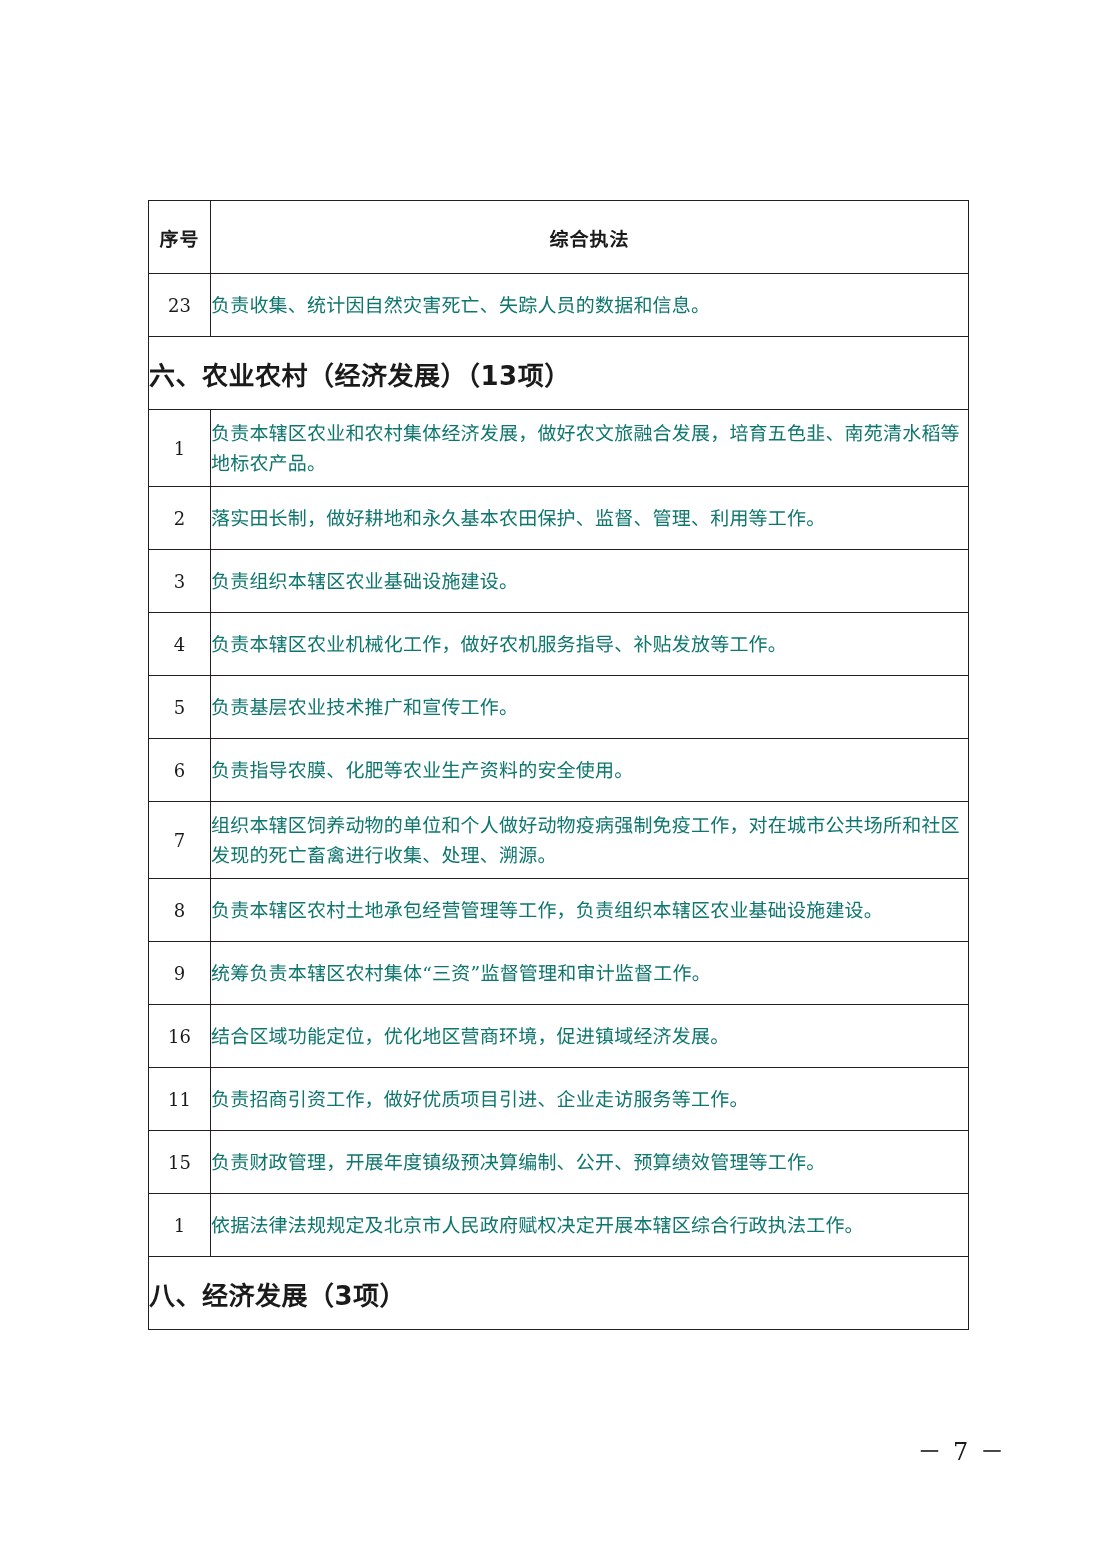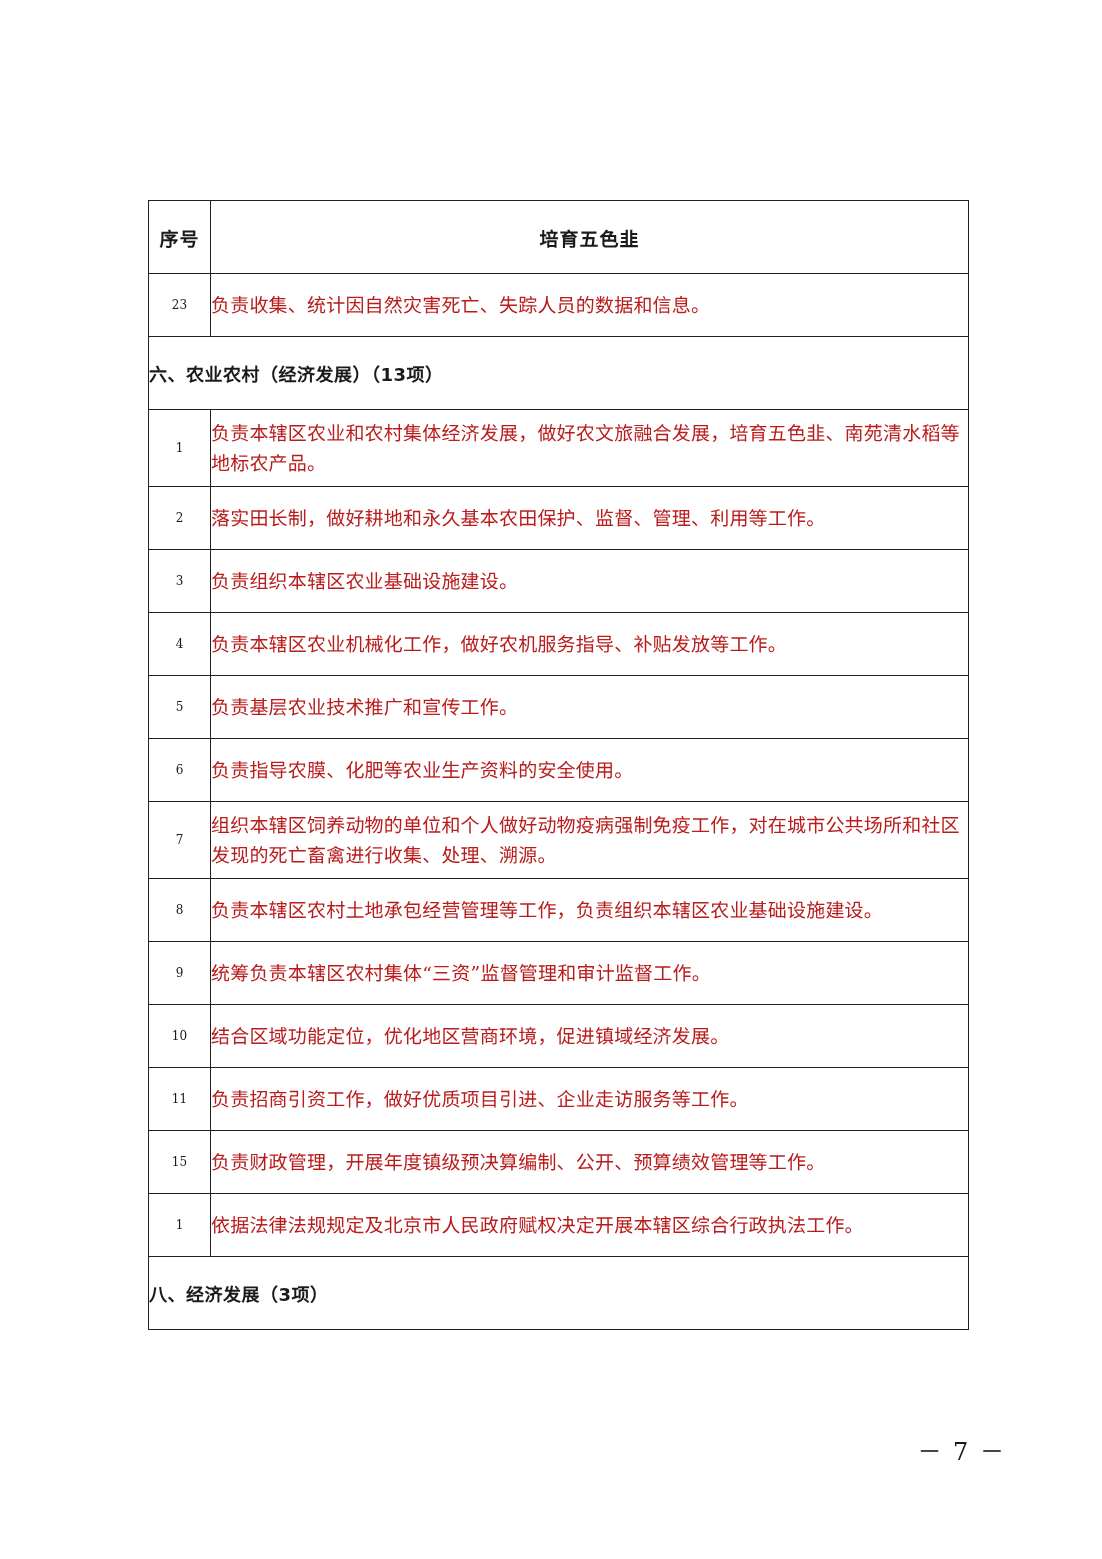--- a/index.html
+++ b/index.html
@@ -52,46 +52,46 @@
     font-size: 19px;
     font-weight: bold;
     font-family: "DejaVu Sans", "Liberation Sans", sans-serif;
     letter-spacing: 1px;
     color: #1a1a1a;
   }
 
   
   .seq {
     text-align: center;
-    font-size: 12px;
+    font-size: 18px;
     font-family: "DejaVu Serif", "Liberation Serif", serif;
     color: #1a1a1a;
     margin-left: 22px;
   }
 
   
   .name {
     text-align: left;
     font-size: 19px;
     line-height: 30px;
     padding: 8px 10px 8px 13px;
     font-family: "DejaVu Serif", "Liberation Serif", serif;
-    color: #b91c1c;
+    color: #0f766e;
     letter-spacing: 0.2px;
   }
 
   tr.r-1line td { height: 62px; }
   tr.r-2line td { height: 76px; }
 
   
   .section-cell {
     height: 72px;
     text-align: left;
     padding-left: 18px;
-    font-size: 18px;
+    font-size: 26px;
     font-weight: bold;
     font-family: "DejaVu Sans", "Liberation Sans", sans-serif;
     letter-spacing: 0.5px;
     color: #1a1a1a;
   }
 
   .page-number {
     position: absolute;
     right: 96px;
     top: 1424px;
@@ -107,21 +107,21 @@
 <div class="page">
 
   <table class="doc-table">
     <colgroup>
       <col class="col-seq">
       <col class="col-name">
     </colgroup>
     <tbody>
       <tr>
         <td class="hdr-seq">序号</td>
-        <td class="hdr-name">培育五色韭</td>
+        <td class="hdr-name">综合执法</td>
       </tr>
     <tr class="r-1line">
           <td class="seq">23</td>
           <td class="name">负责收集、统计因自然灾害死亡、失踪人员的数据和信息。</td>
         </tr>
         <tr>
           <td colspan="2" class="section-cell">六、农业农村（经济发展）（13项）</td>
         </tr>
         <tr class="r-2line">
           <td class="seq">1</td>
@@ -153,21 +153,21 @@
         </tr>
         <tr class="r-1line">
           <td class="seq">8</td>
           <td class="name">负责本辖区农村土地承包经营管理等工作，负责组织本辖区农业基础设施建设。</td>
         </tr>
         <tr class="r-1line">
           <td class="seq">9</td>
           <td class="name">统筹负责本辖区农村集体“三资”监督管理和审计监督工作。</td>
         </tr>
         <tr class="r-1line">
-          <td class="seq">10</td>
+          <td class="seq">16</td>
           <td class="name">结合区域功能定位，优化地区营商环境，促进镇域经济发展。</td>
         </tr>
         <tr class="r-1line">
           <td class="seq">11</td>
           <td class="name">负责招商引资工作，做好优质项目引进、企业走访服务等工作。</td>
         </tr>
         <tr class="r-1line">
           <td class="seq">15</td>
           <td class="name">负责财政管理，开展年度镇级预决算编制、公开、预算绩效管理等工作。</td>
         </tr>

